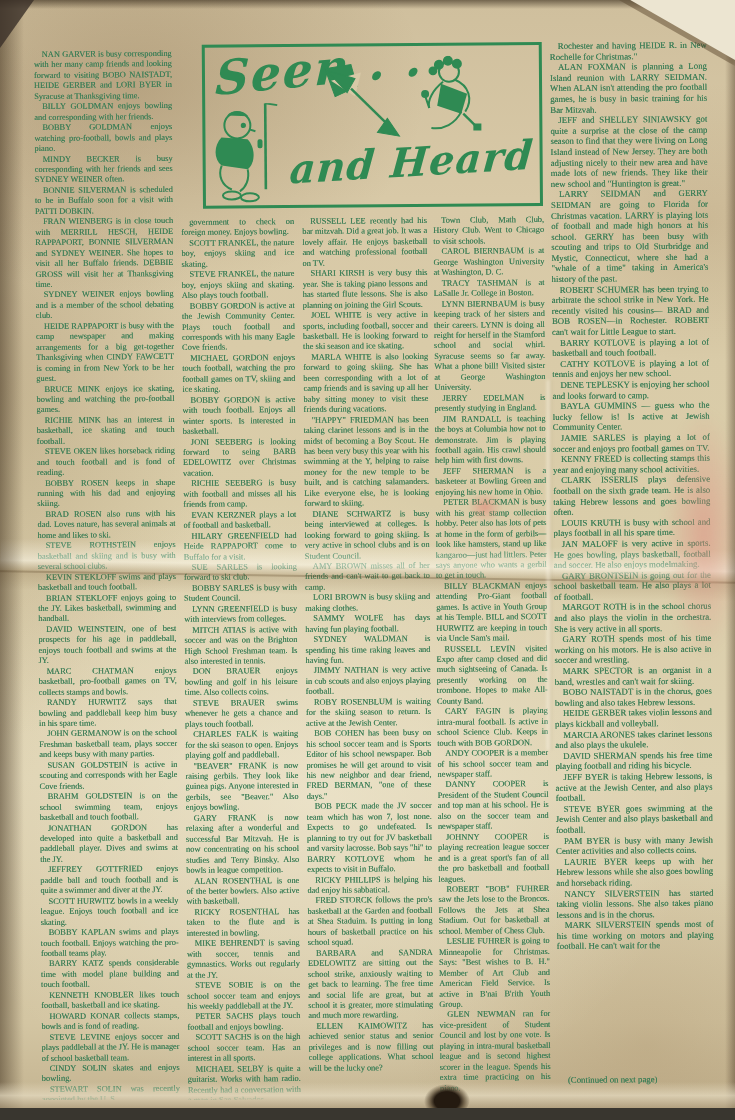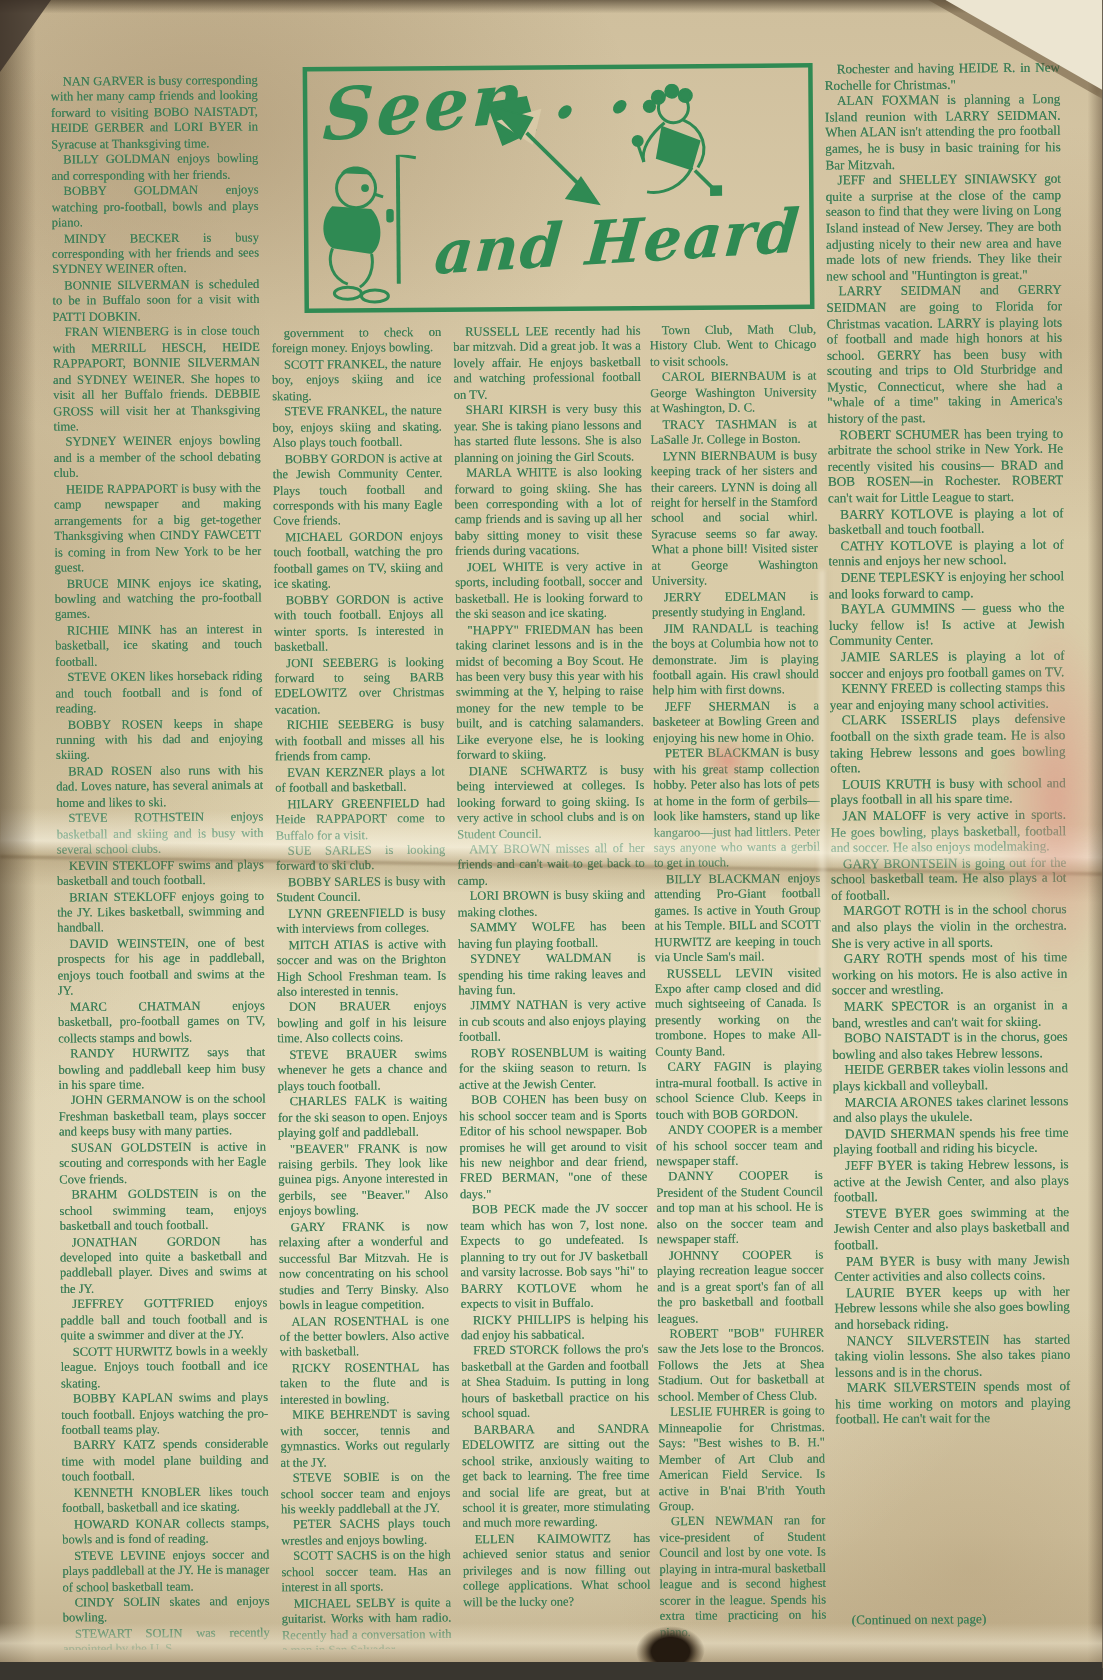--- a/index.html
+++ b/index.html
@@ -170,34 +170,34 @@
         <p>MITCH ATIAS is active with soccer and was on the Brighton High School Freshman team. Is also interested in tennis.</p>
         <p>DON BRAUER enjoys bowling and golf in his leisure time. Also collects coins.</p>
         <p>STEVE BRAUER swims whenever he gets a chance and plays touch football.</p>
         <p>CHARLES FALK is waiting for the ski season to open. Enjoys playing golf and paddleball.</p>
         <p>"BEAVER" FRANK is now raising gerbils. They look like guinea pigs. Anyone interested in gerbils, see "Beaver." Also enjoys bowling.</p>
         <p>GARY FRANK is now relaxing after a wonderful and successful Bar Mitzvah. He is now concentrating on his school studies and Terry Binsky. Also bowls in league competition.</p>
         <p>ALAN ROSENTHAL is one of the better bowlers. Also active with basketball.</p>
         <p>RICKY ROSENTHAL has taken to the flute and is interested in bowling.</p>
         <p>MIKE BEHRENDT is saving with soccer, tennis and gymnastics. Works out regularly at the JY.</p>
         <p>STEVE SOBIE is on the school soccer team and enjoys his weekly paddleball at the JY.</p>
-        <p>PETER SACHS plays touch wrestles and enjoys bowling.</p>
+        <p>PETER SACHS plays touch football and enjoys bowling.</p>
         <p>SCOTT SACHS is on the high school soccer team. Has an interest in all sports.</p>
         <p>MICHAEL SELBY is quite a guitarist. Works with ham radio. Recently had a conversation with a man in San Salvador.</p>
       </div>
     <div class="col" id="col3">
         <p>RUSSELL LEE recently had his bar mitzvah. Did a great job. It was a lovely affair. He enjoys basketball and watching professional football on TV.</p>
         <p>SHARI KIRSH is very busy this year. She is taking piano lessons and has started flute lessons. She is also planning on joining the Girl Scouts.</p>
+        <p>JOEL WHITE is very active in sports, including football, soccer and basketball. He is looking forward to the ski season and ice skating.</p>
         <p>MARLA WHITE is also looking forward to going skiing. She has been corresponding with a lot of camp friends and is saving up all her baby sitting money to visit these friends during vacations.</p>
-        <p>JOEL WHITE is very active in sports, including football, soccer and basketball. He is looking forward to the ski season and ice skating.</p>
         <p>"HAPPY" FRIEDMAN has been taking clarinet lessons and is in the midst of becoming a Boy Scout. He has been very busy this year with his swimming at the Y, helping to raise money for the new temple to be built, and is catching salamanders. Like everyone else, he is looking forward to skiing.</p>
         <p>DIANE SCHWARTZ is busy being interviewed at colleges. Is looking forward to going skiing. Is very active in school clubs and is on Student Council.</p>
         <p>AMY BROWN misses all of her friends and can't wait to get back to camp.</p>
         <p>LORI BROWN is busy skiing and making clothes.</p>
-        <p>SAMMY WOLFE has been having fun playing football.</p>
+        <p>SAMMY WOLFE has days having fun playing football.</p>
         <p>SYDNEY WALDMAN is spending his time raking leaves and having fun.</p>
         <p>JIMMY NATHAN is very active in cub scouts and also enjoys playing football.</p>
         <p>ROBY ROSENBLUM is waiting for the skiing season to return. Is active at the Jewish Center.</p>
         <p>BOB COHEN has been busy on his school soccer team and is Sports Editor of his school newspaper. Bob promises he will get around to visit his new neighbor and dear friend, FRED BERMAN, "one of these days."</p>
         <p>BOB PECK made the JV soccer team which has won 7, lost none. Expects to go undefeated. Is planning to try out for JV basketball and varsity lacrosse. Bob says "hi" to BARRY KOTLOVE whom he expects to visit in Buffalo.</p>
         <p>RICKY PHILLIPS is helping his dad enjoy his sabbatical.</p>
         <p>FRED STORCK follows the pro's basketball at the Garden and football at Shea Staduim. Is putting in long hours of basketball practice on his school squad.</p>
         <p>BARBARA and SANDRA EDELOWITZ are sitting out the school strike, anxiously waiting to get back to learning. The free time and social life are great, but at school it is greater, more stimulating and much more rewarding.</p>
         <p>ELLEN KAIMOWITZ has achieved senior status and senior privileges and is now filling out college applications. What school will be the lucky one?</p>
       </div>

